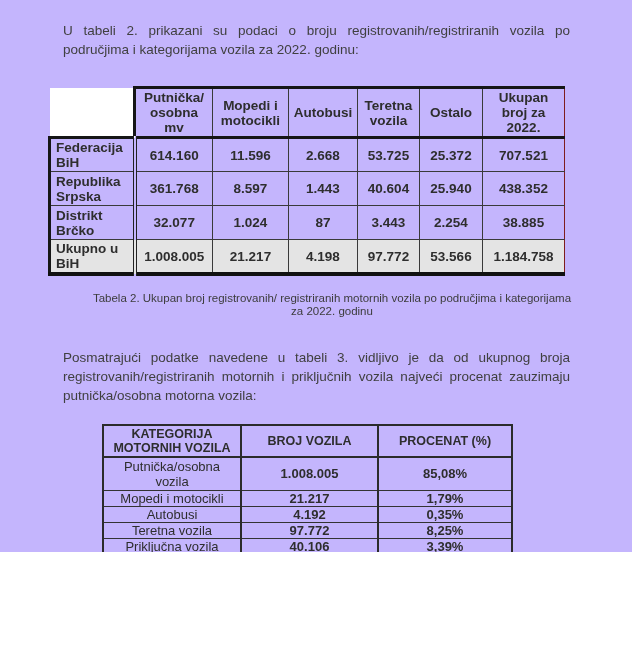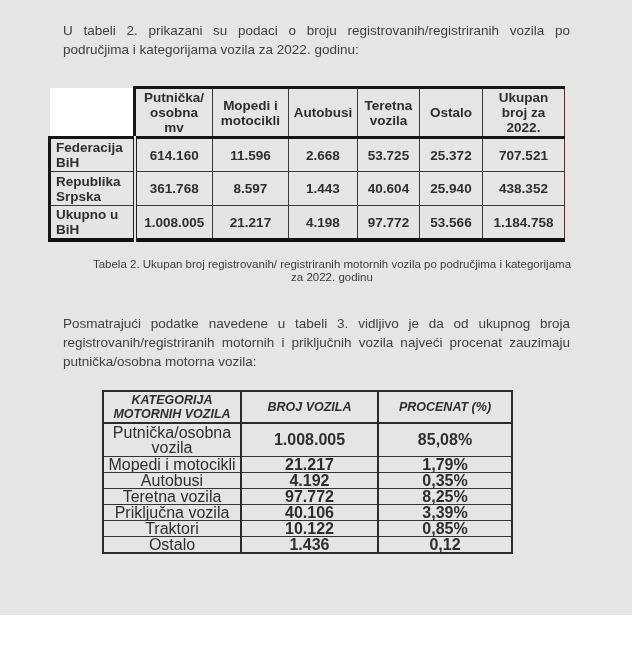--- a/index.html
+++ b/index.html
@@ -1,21 +1,21 @@
 <!DOCTYPE html>
 <html><head>
 <meta charset="utf-8">
 <style>
   * { box-sizing: border-box; }
   html, body { margin: 0; padding: 0; background: #ffffff; }
   .page {
     position: relative;
     width: 632px;
-    height: 615px;
-    background: #e5e5e5;
+    height: 552px;
+    background: #c4b5fd;
     font-family: "Liberation Sans", "DejaVu Sans", sans-serif;
     color: #3c3c3c;
     overflow: hidden;
   }
   .para {
     width: 507px;
     margin: 0 0 0 63px;
     text-align: justify;
     font-size: 13.5px;
     line-height: 19px;
@@ -83,23 +83,22 @@
     color: #2e2e2e;
     padding: 0 2px;
   }
   .t3 .hdr3 th {
     font-size: 12.5px;
     font-weight: bold;
     height: 32px;
     line-height: 14px;
     border-top: 2px solid #2b2b2b;
     border-bottom: 2px solid #2b2b2b;
-    font-style: italic;
-  }
-  .t3 td { font-size: 16px; line-height: 15px; height: 16px; }
+  }
+  .t3 td { font-size: 13px; line-height: 15px; height: 16px; }
   .t3 .row-tall td { height: 33px; }
   .t3 td.cat { font-weight: normal; }
   .t3 td.num { font-weight: bold; }
   .t3 .last3 td { border-bottom: 2px solid #2b2b2b; }
 </style>
 </head>
 <body>
 
 <div class="page">
 
@@ -144,20 +143,30 @@
     <tr>
       <th class="rowlabel">Republika
 Srpska</th>
       <td>361.768</td>
       <td>8.597</td>
       <td>1.443</td>
       <td>40.604</td>
       <td>25.940</td>
       <td class="last-col">438.352</td>
     </tr>
+    <tr>
+      <th class="rowlabel">Distrikt
+Brčko</th>
+      <td>32.077</td>
+      <td>1.024</td>
+      <td>87</td>
+      <td>3.443</td>
+      <td>2.254</td>
+      <td class="last-col">38.885</td>
+    </tr>
     <tr class="total">
       <th class="rowlabel">Ukupno  u
 BiH</th>
       <td>1.008.005</td>
       <td>21.217</td>
       <td>4.198</td>
       <td>97.772</td>
       <td>53.566</td>
       <td class="last-col">1.184.758</td>
     </tr>

